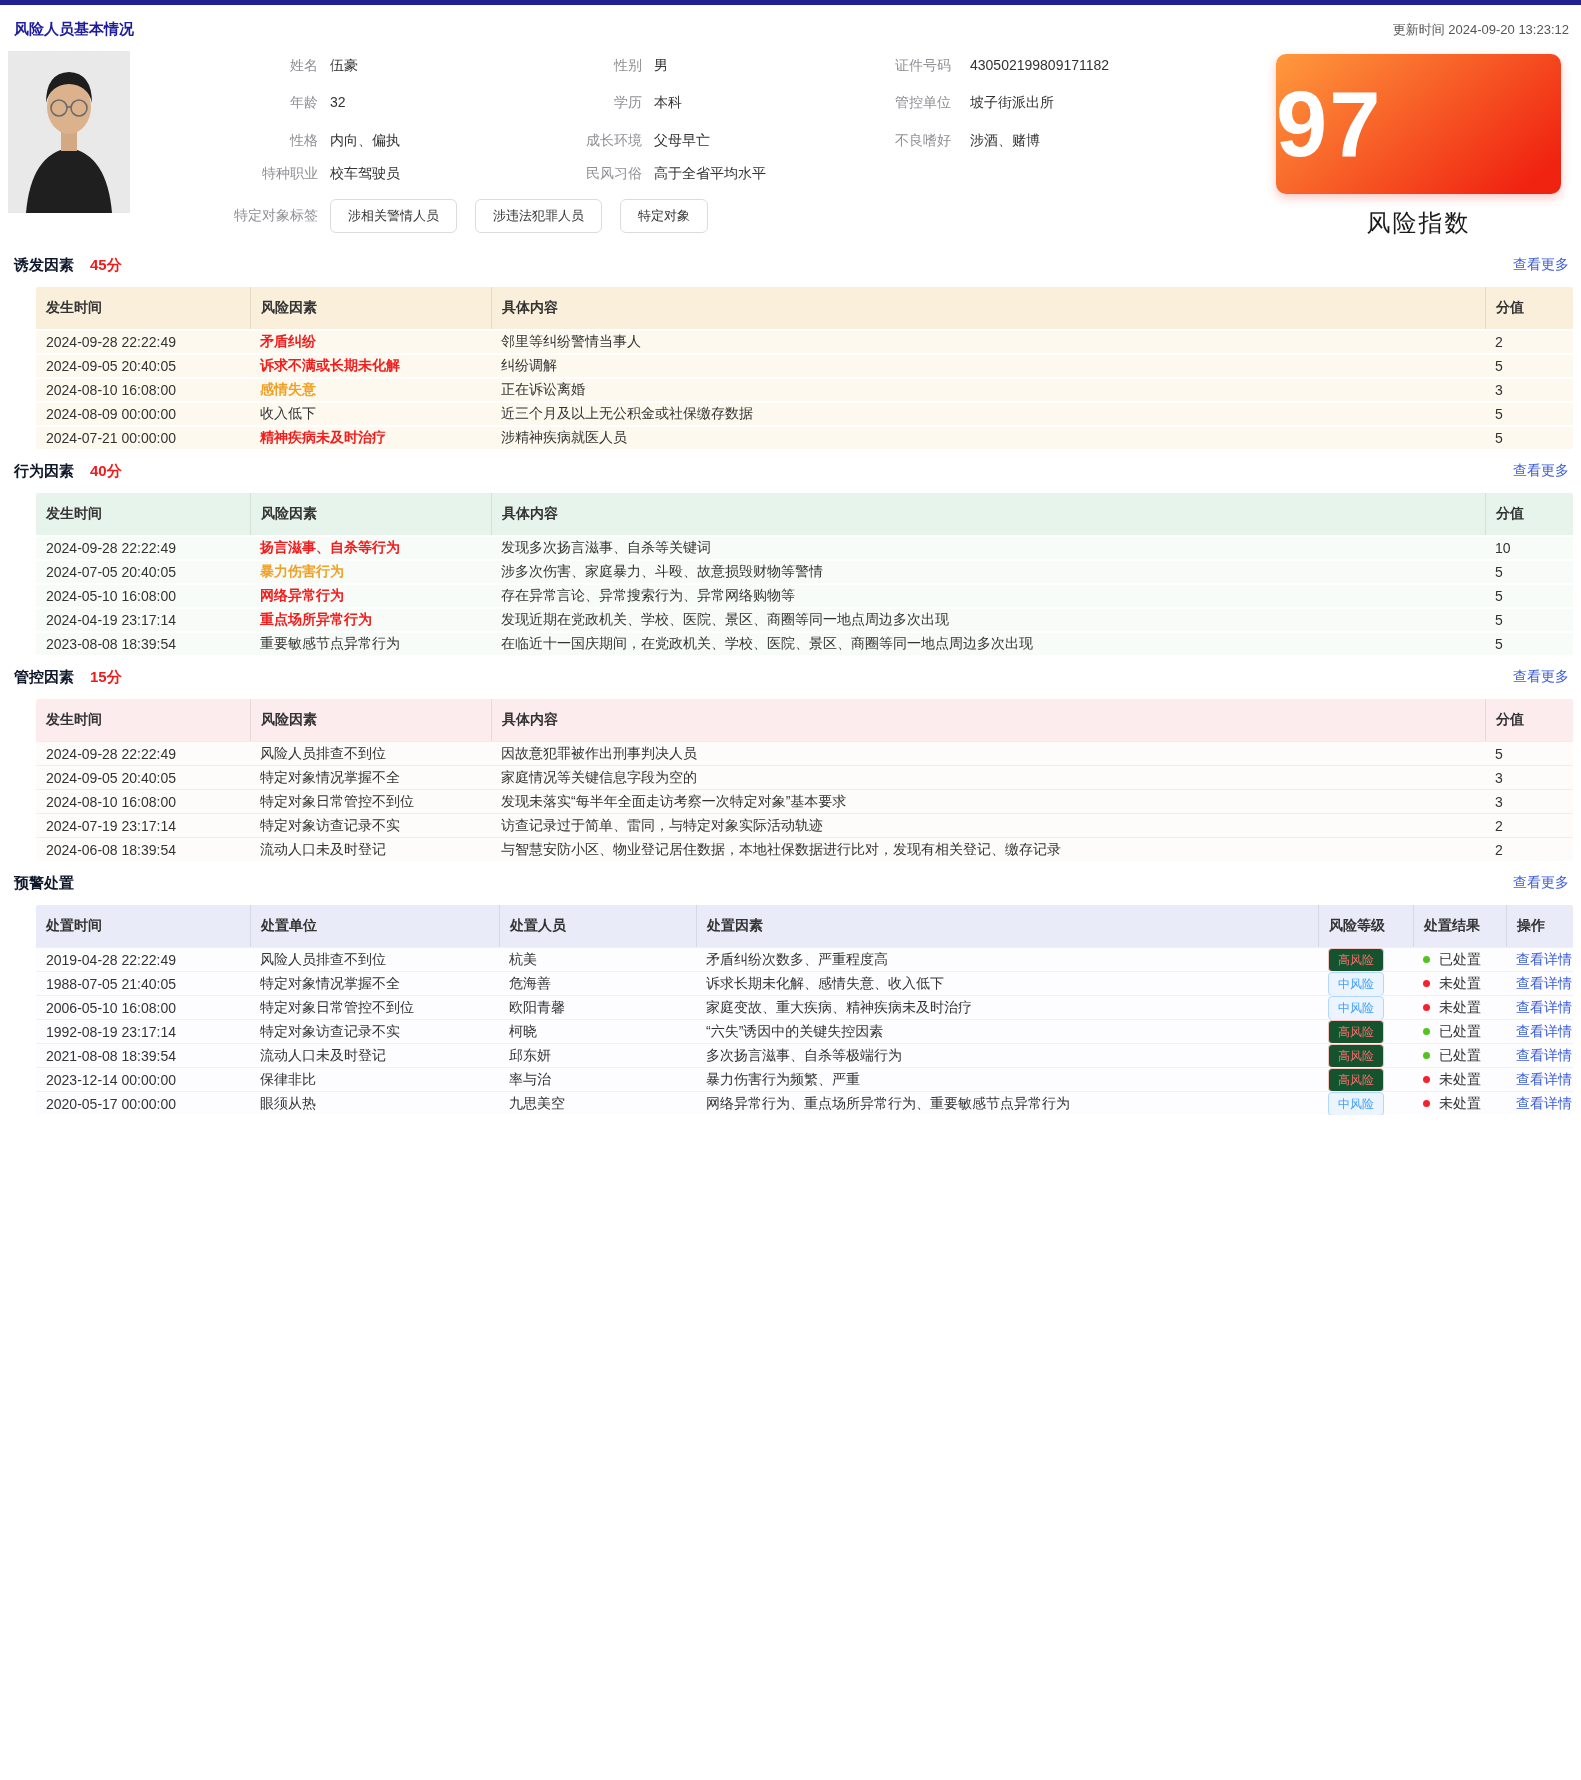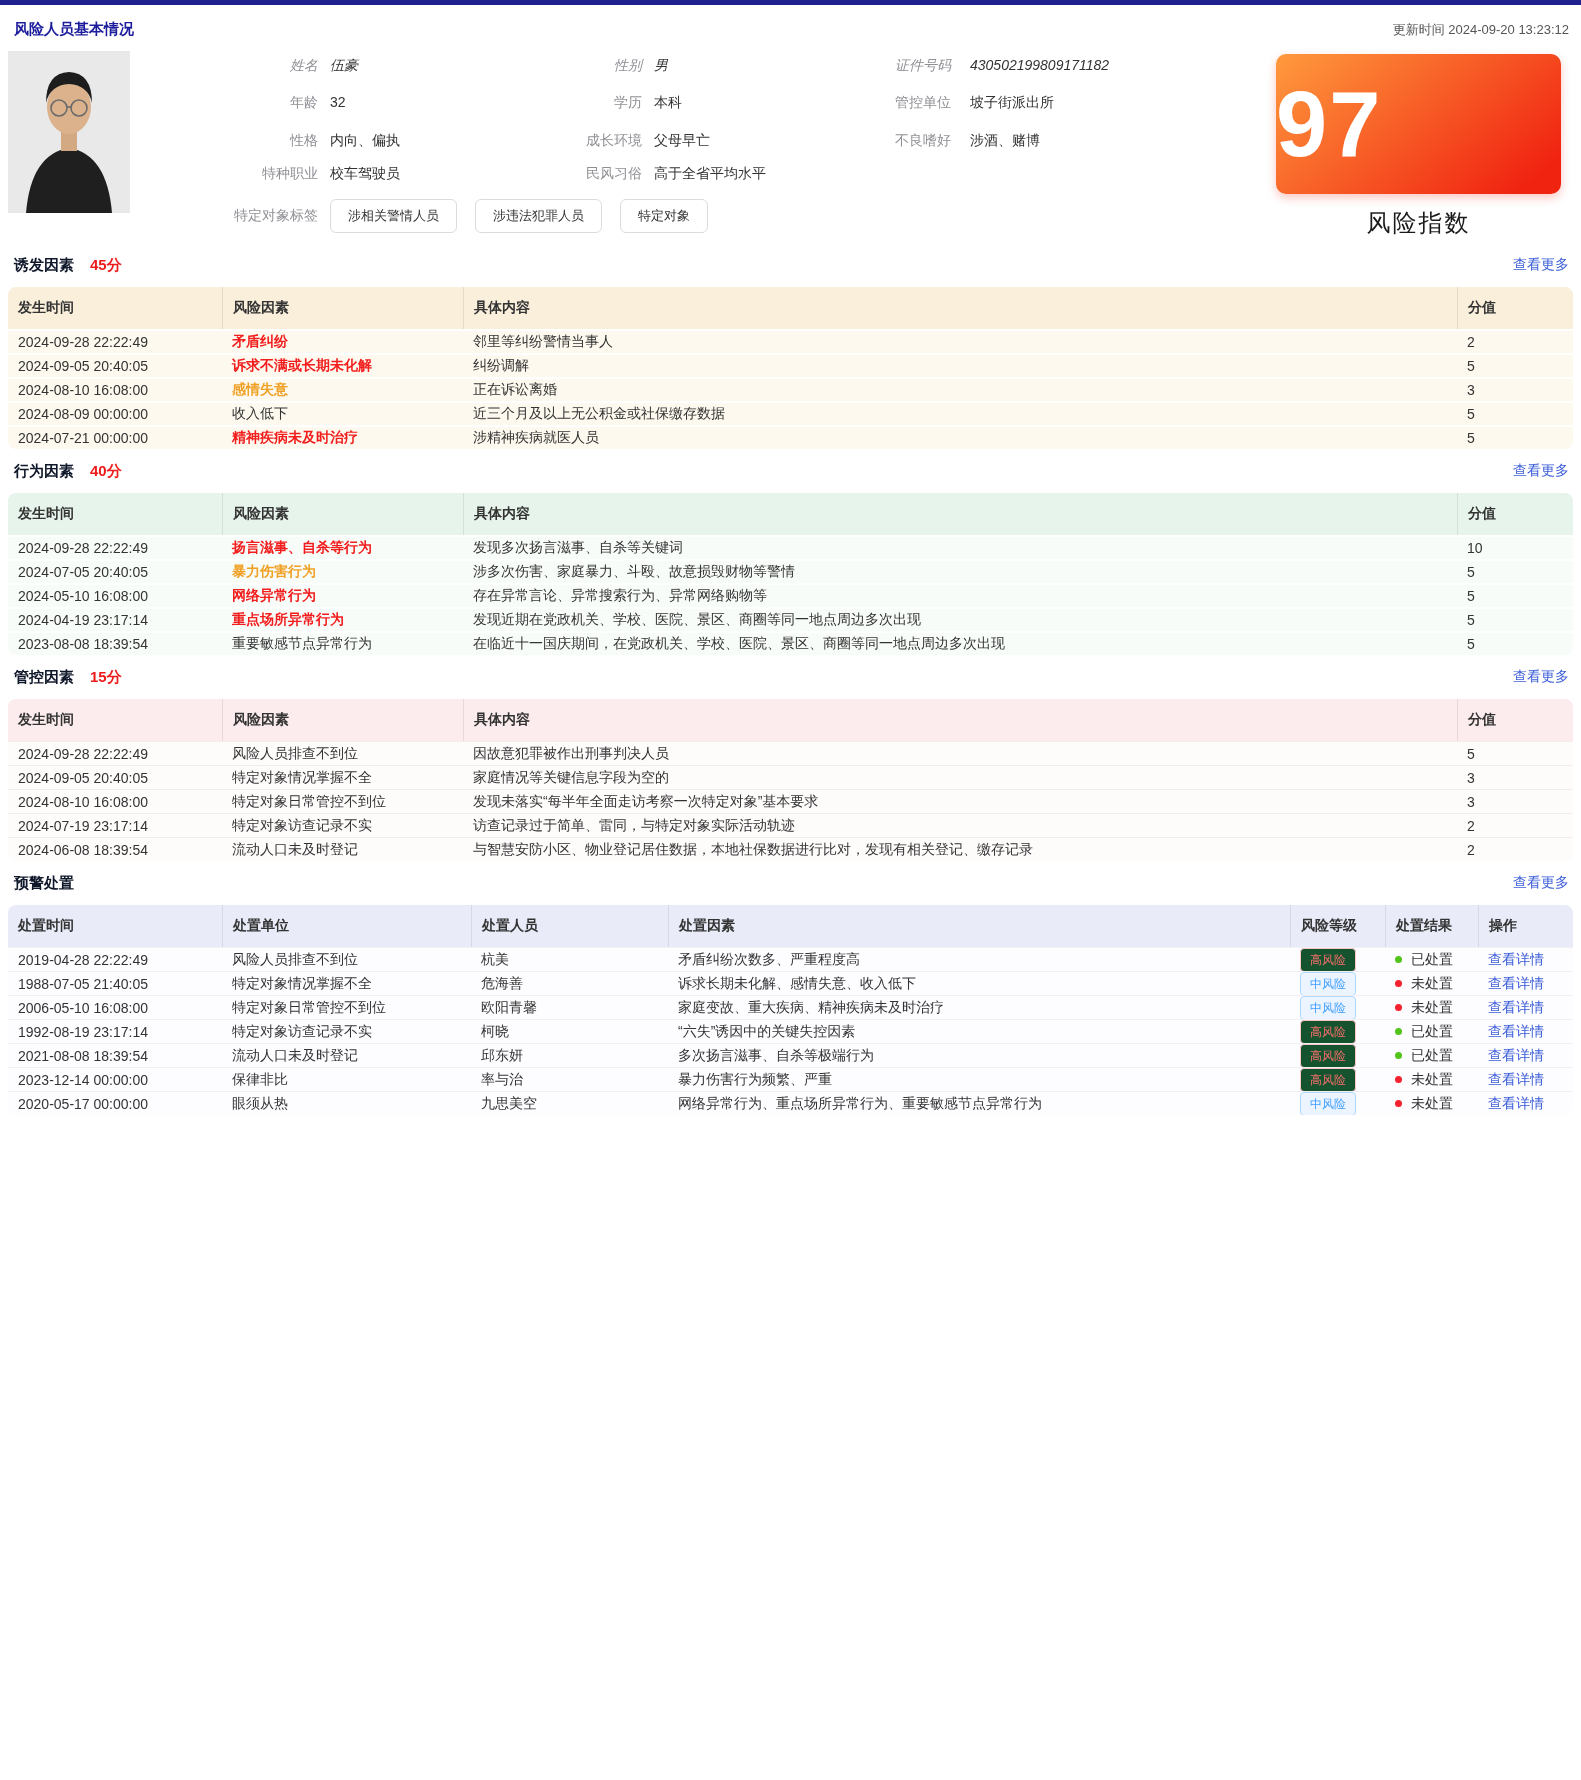--- a/index.html
+++ b/index.html
@@ -12,21 +12,21 @@
   .topbar { height: 5px; background: #20208e; }
   .page-head { display:flex; justify-content:space-between; align-items:center; padding: 15px 12px 0 14px; }
   .page-title { font-size: 15px; font-weight: bold; color: #1c1c9c; }
   .update-time { font-size: 13px; color: #555; }
 
   
   .profile { position: relative; margin: 10px 8px 0; height: 190px; }
   .photo { position:absolute; left:0; top:2px; width:122px; height:162px; background:#e9e9e9; overflow:hidden; }
   .p-lab { position:absolute; font-size:14px; color:#8f9095; text-align:right; white-space:nowrap; }
   .p-val { position:absolute; font-size:14px; color:#333; white-space:nowrap; }
-  .r1 { top:8px;font-style:italic; } .r2 { top:45px; } .r3 { top:83px; } .r4 { top:116px; }
+  .r1 { top:8px; } .r2 { top:45px; } .r3 { top:83px; } .r4 { top:116px; }
   .lc1 { left:120px; width:190px; } .vc1 { left:322px; }
   .lc2 { left:424px; width:210px; } .vc2 { left:646px; }
   .lc3 { left:733px; width:210px; } .vc3 { left:962px; }
   .tags-lab { top:158px; }
   .tags { position:absolute; left:322px; top:150px; display:flex; gap:18px; }
   .tag { border:1px solid #dcdcdc; border-radius:6px; padding:7px 17px; font-size:13px; color:#333; background:#fff; white-space:nowrap; }
   .risk-box { position:absolute; left:1268px; top:5px; width:285px; height:140px; border-radius:10px;
               background: linear-gradient(140deg,#ff9a3d 0%, #f02311 90%);
               display:flex; align-items:center; justify-content:flex-start;
               box-shadow: 0 4px 10px rgba(240,35,17,.25); }
@@ -34,21 +34,21 @@
   .risk-label { position:absolute; left:1268px; top:158px; width:285px; text-align:center; font-size:24px; color:#1a1a1a; letter-spacing:2px; }
 
   
   .sec { margin: 0 8px; }
   .sec-head { display:flex; align-items:center; height:20px; margin:12px 4px 12px 6px; }
   .sec-head.gap { margin-top:16px; }
   .sec-title { font-size:15px; font-weight:bold; color:#0f172a; }
   .sec-score { font-size:15px; font-weight:bold; color:#ed1b1b; margin-left:16px; }
   .more { margin-left:auto; font-size:14px; color:#3a5cd8; text-decoration:none; cursor:pointer; }
 
-  .tbl { border-radius:8px; overflow:hidden; font-size:14px; }
+  .tbl { border-radius:2px; overflow:hidden; font-size:14px;margin-left:28px; }
   .thead, .trow { display:grid; align-items:stretch; }
   .t123 { grid-template-columns: 214px 241px 994px 1fr; }
   .t4   { grid-template-columns: 214px 249px 197px 622px 95px 93px 1fr; }
   .thead { height:42px; font-weight:bold; }
   .trow  { height:24px; }
   .c { padding-left:10px; display:flex; align-items:center; white-space:nowrap; overflow:hidden; }
   .thead .c + .c { border-left:1px solid rgba(51,51,51,.10); }
 
   .s1 .thead { background:#f9efdb; } .s1 .trow { background:#fdf9ee; border-top:2px solid #fff; }
   .s2 .thead { background:#e7f4eb; } .s2 .trow { background:#f8fcf9; border-top:2px solid #fff; }

